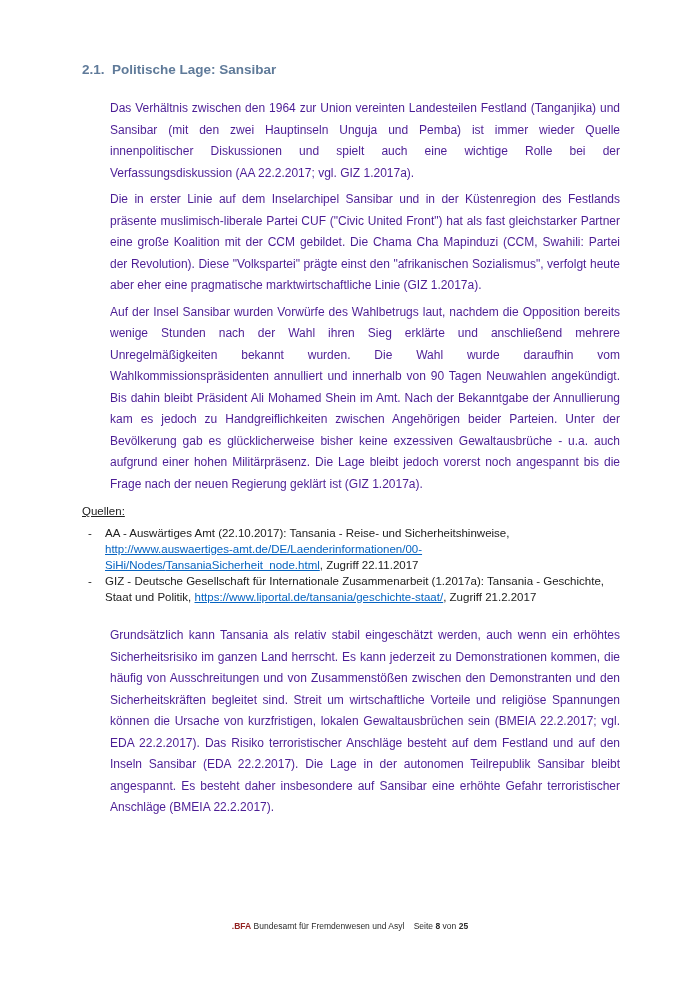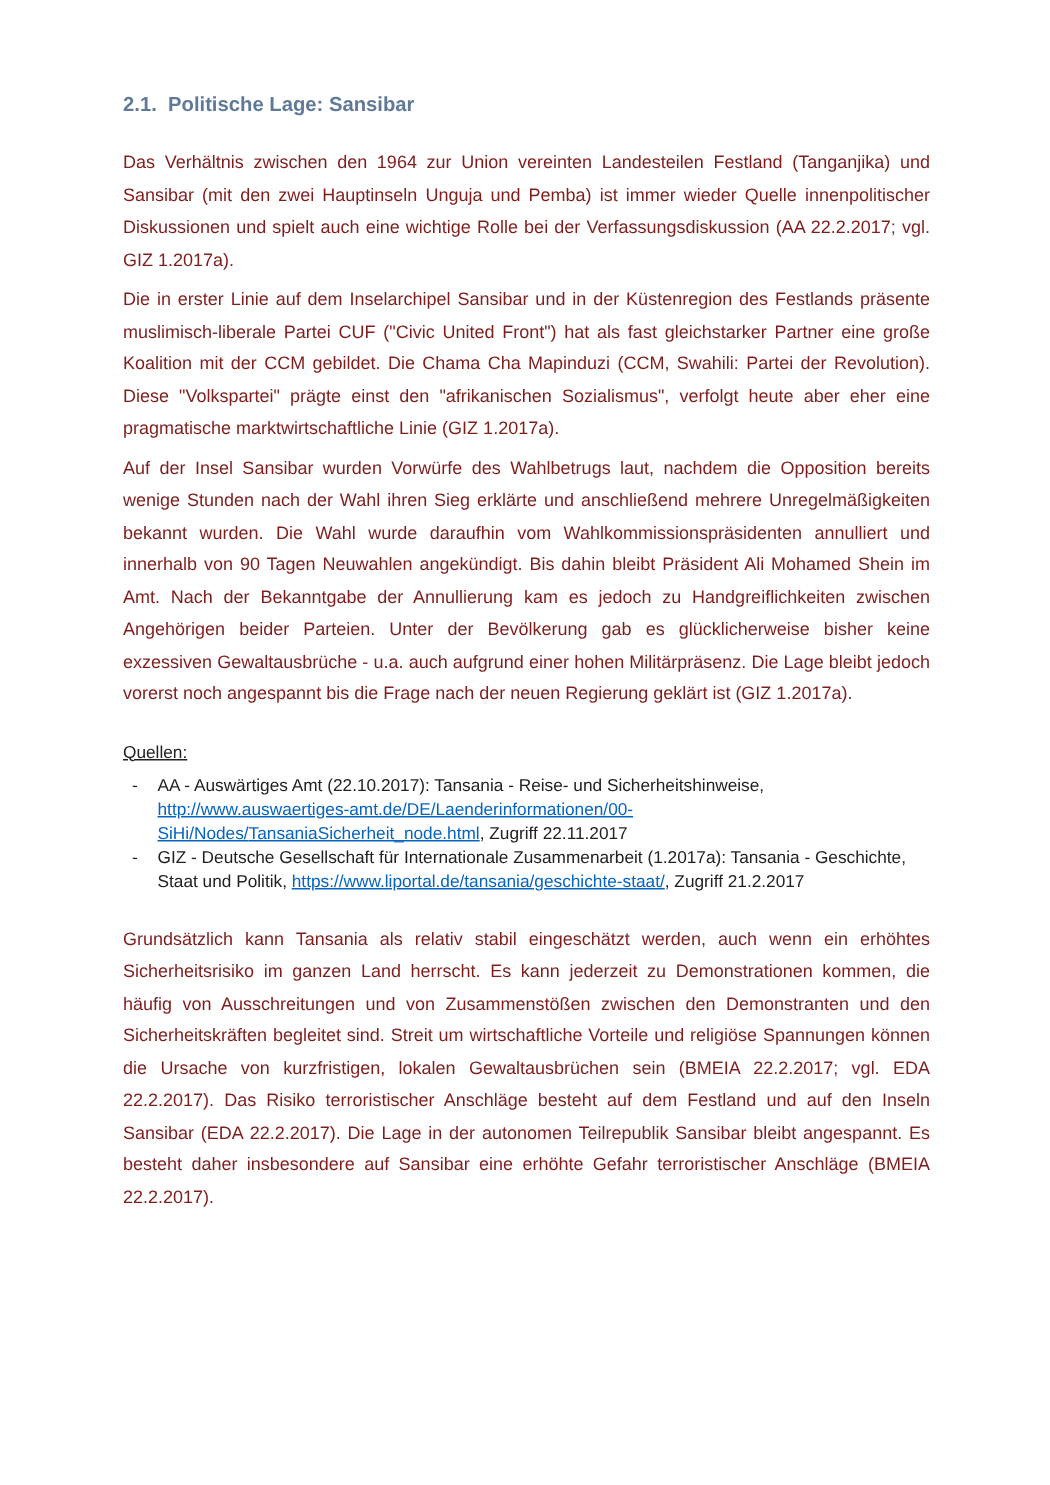--- a/index.html
+++ b/index.html
@@ -28,24 +28,25 @@
   }
   .heading-number {
     display: inline-block;
     min-width: 30px;
   }
   .para {
     font-size: 12px;
     line-height: 21.5px;
     text-align: justify;
     margin-bottom: 5px;
-    color: #7f1d1d;
+    color: #4c1d95;
+    margin-left: 28px;
   }
   .para-first { margin-top: 20px; }
-  .sources { margin-top: 20px; font-size: 11.5px; line-height: 16px; }
+  .sources { margin-top: 8px; font-size: 11.5px; line-height: 16px; }
   .sources-label {
     text-decoration: underline;
     display: inline-block;
     margin-bottom: 6px;
   }
   .source-item { display: flex; align-items: flex-start; }
   .source-dash { width: 17px; margin-left: 6px; flex: none; }
   .source-body { flex: 1; overflow-wrap: break-word; }
   .link { color: #0563c1; text-decoration: underline; cursor: pointer; }
   .heading-2 { margin-top: 22px; }
@@ -88,13 +89,21 @@
         <span class="source-dash">-</span>
         <div class="source-body"><span>GIZ - Deutsche Gesellschaft für Internationale Zusammenarbeit (1.2017a): Tansania - Geschichte, Staat und Politik, </span><a class="link">https://www.liportal.de/tansania/geschichte-staat/</a><span>, Zugriff 21.2.2017</span></div>
       </div>
     </div>
 
 
     <div class="para para-last">Grundsätzlich kann Tansania als relativ stabil eingeschätzt werden, auch wenn ein erhöhtes Sicherheitsrisiko im ganzen Land herrscht. Es kann jederzeit zu Demonstrationen kommen, die häufig von Ausschreitungen und von Zusammenstößen zwischen den Demonstranten und den Sicherheitskräften begleitet sind. Streit um wirtschaftliche Vorteile und religiöse Spannungen können die Ursache von kurzfristigen, lokalen Gewaltausbrüchen sein (BMEIA 22.2.2017; vgl. EDA 22.2.2017). Das Risiko terroristischer Anschläge besteht auf dem Festland und auf den Inseln Sansibar (EDA 22.2.2017). Die Lage in der autonomen Teilrepublik Sansibar bleibt angespannt. Es besteht daher insbesondere auf Sansibar eine erhöhte Gefahr terroristischer Anschläge (BMEIA 22.2.2017).</div>
 
   </div>
 
+  <div class="footer">
+    <span class="bfa-logo">.BFA</span>
+    <span>Bundesamt für Fremdenwesen und Asyl</span>
+    <span class="page-label">Seite</span>
+    <span class="bold">8</span>
+    <span>von</span>
+    <span class="bold">25</span>
+  </div>
 </div>
 
 </body></html>

